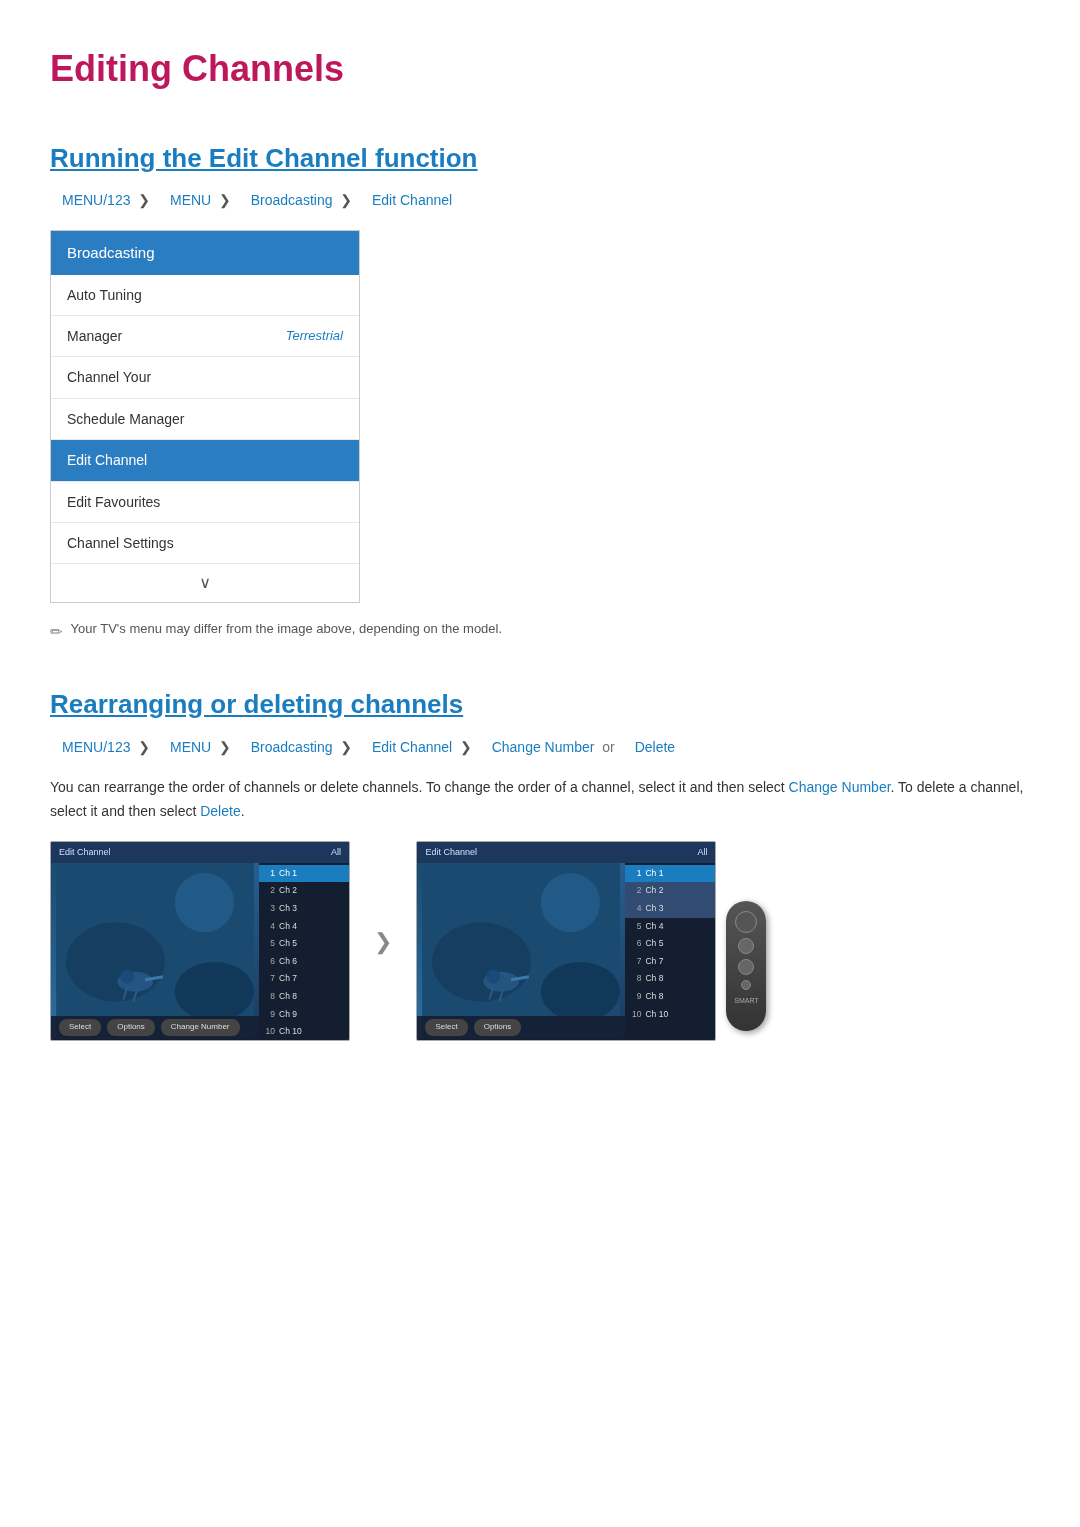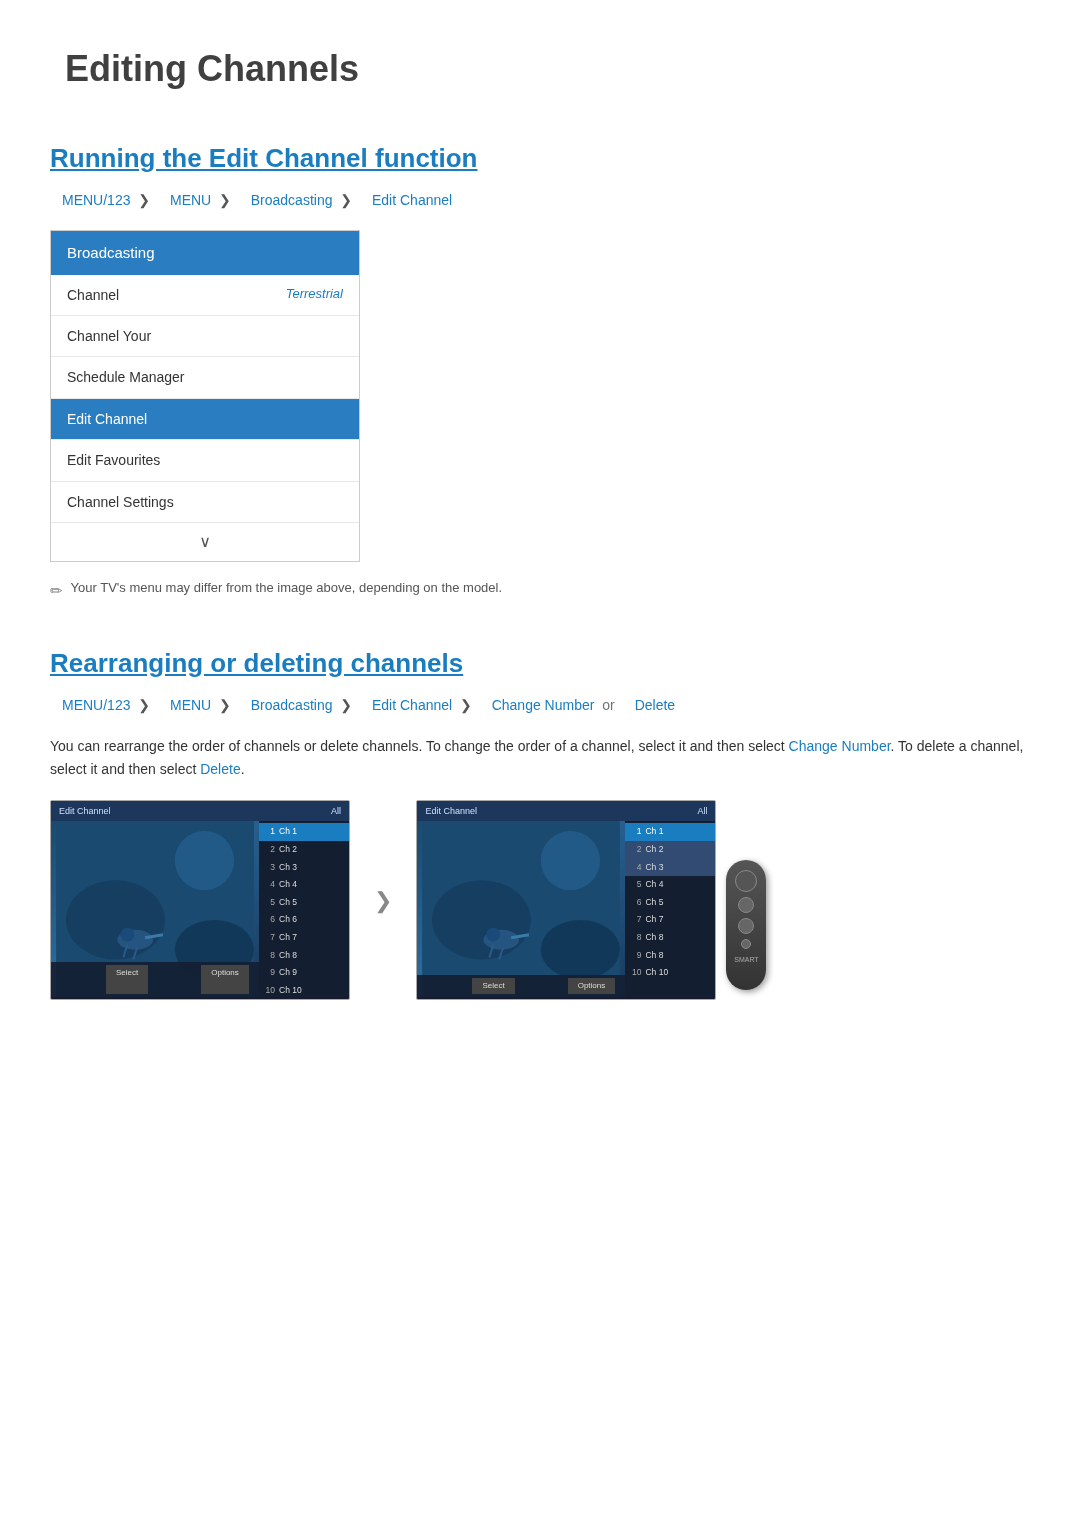--- a/index.html
+++ b/index.html
@@ -7,23 +7,22 @@
       font-family: 'Segoe UI', Arial, sans-serif;
       background: #fff;
       color: #333;
       padding: 40px 50px;
       font-size: 15px;
       line-height: 1.6;
     }
     .page-title {
       font-size: 36px;
       font-weight: 600;
-      color: #404040;
+      color: #be185d;
       margin-bottom: 40px;
-      margin-left: 15px;
     }
     .section-title {
       font-size: 26px;
       font-weight: 600;
       color: #1a7dc0;
       margin-bottom: 10px;
       text-decoration: underline;
     }
     .breadcrumb {
       font-size: 14px;
@@ -176,23 +175,22 @@
       display: flex;
       gap: 6px;
       padding: 3px 8px;
       font-size: 8px;
       color: #aaa;
     }
     .bottom-btn {
       background: #444;
       color: #ddd;
       padding: 2px 10px;
-      border-radius: 0;
+      border-radius: 8px;
       font-size: 8px;
-      margin-left: 47px;
     }
     .arrow-sep {
       font-size: 22px;
       color: #888;
       align-self: center;
       margin: 0 4px;
       flex-shrink: 0;
     }
     .remote {
       width: 40px;
@@ -242,21 +240,24 @@
     <span>MENU</span>
     <span class="sep"> ❯ </span>
     <span>Broadcasting</span>
     <span class="sep"> ❯ </span>
     <span>Edit Channel</span>
   </div>
 
   <div class="menu-box">
     <div class="menu-box-header">Broadcasting</div>
     <div class="menu-item">
-      <span>Channel</span>
+      <span>Auto Tuning</span>
+    </div>
+    <div class="menu-item">
+      <span>Manager</span>
       <span class="value">Terrestrial</span>
     </div>
     <div class="menu-item">
       <span>Channel Your</span>
     </div>
     <div class="menu-item">
       <span>Schedule Manager</span>
     </div>
     <div class="menu-item highlighted">
       <span>Edit Channel</span>

